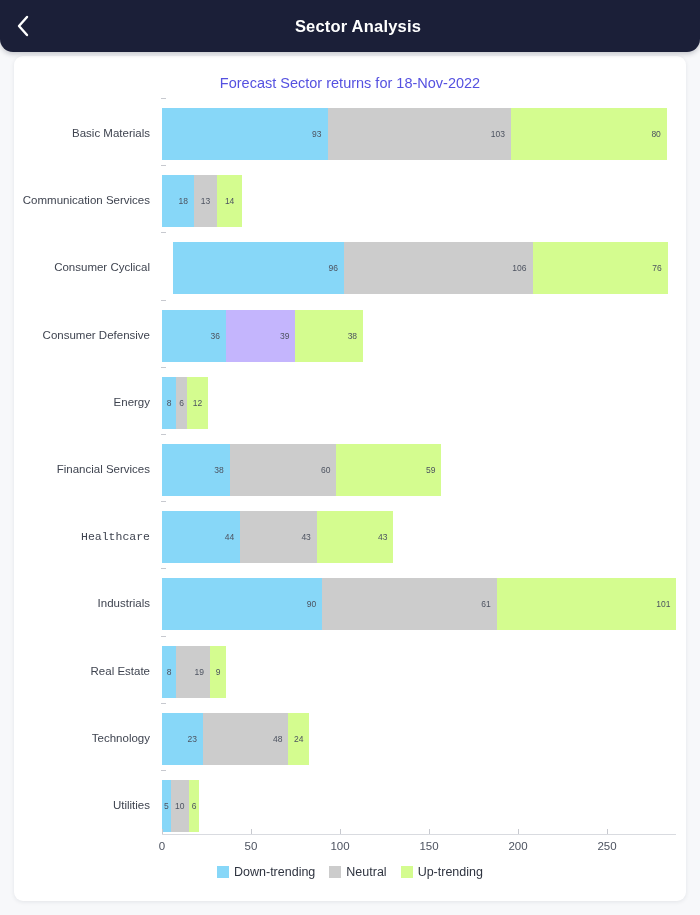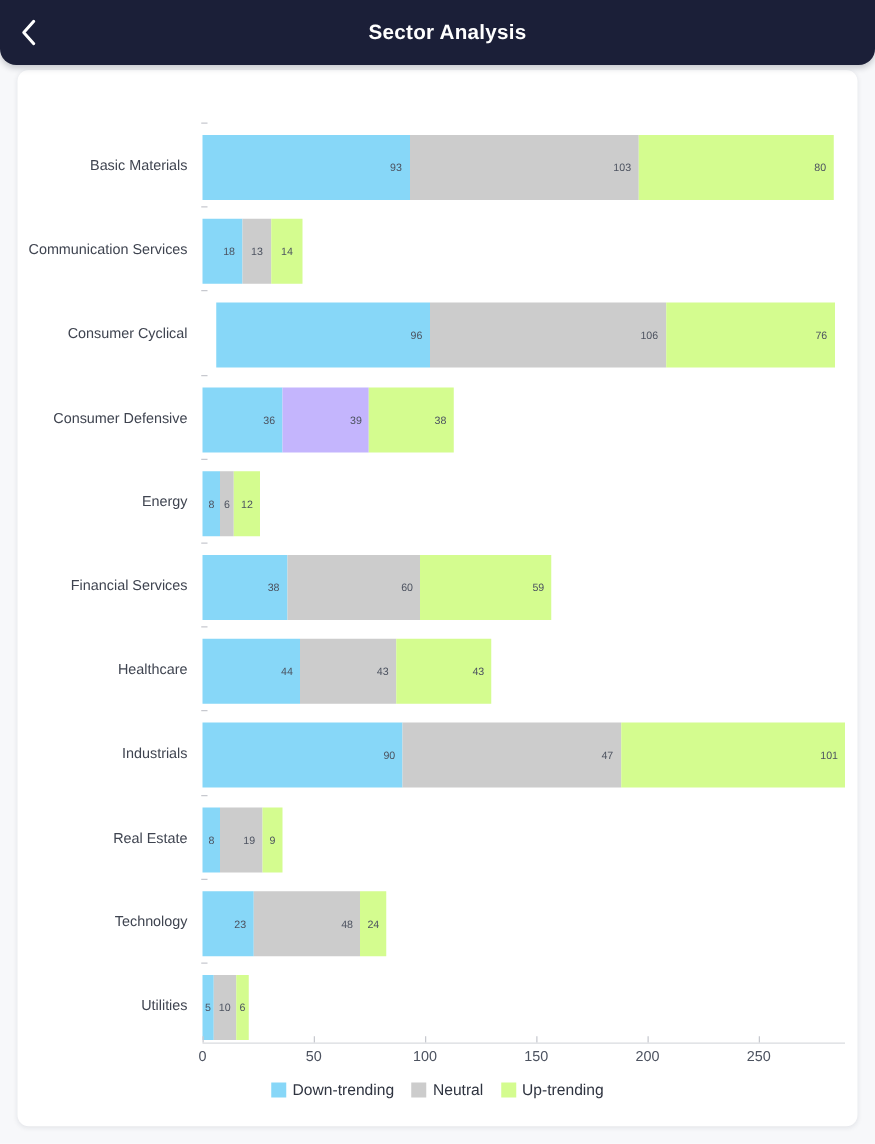--- a/index.html
+++ b/index.html
@@ -156,20 +156,21 @@
       <svg width="14" height="22" viewBox="0 0 14 22" fill="none" xmlns="http://www.w3.org/2000/svg">
         <path d="M11 2 L3 11 L11 20" stroke="#ffffff" stroke-width="2.4" stroke-linecap="round" stroke-linejoin="round"></path>
       </svg>
     </span>
   </div>
   <div class="appbar-title">Sector Analysis</div>
 </div>
 
 <div class="card">
 
+  <div class="chart-title">Forecast Sector returns for 18-Nov-2022</div>
 
   <div class="plot" id="plot">
 
   <div class="tickmark-y" style="left: 147px; top: 42px;"></div>
       <div class="ylabel" style="left: -4px; top: 71px;">Basic Materials</div>
       <div class="bar" style="left: 148px; top: 52px;">
         <div class="seg" style="width: 165.54px; background: rgb(135, 215, 248);">
           <span>93</span>
         </div>
         <div class="seg" style="width: 183.34px; background: rgb(204, 204, 204);">
@@ -238,40 +239,40 @@
           <span>38</span>
         </div>
         <div class="seg" style="width: 106.8px; background: rgb(204, 204, 204);">
           <span>60</span>
         </div>
         <div class="seg" style="width: 105.02px; background: rgb(212, 252, 143);">
           <span>59</span>
         </div>
       </div>
       <div class="tickmark-y" style="left: 147px; top: 445.2px;"></div>
-      <div class="ylabel" style="left: -4px; top: 474.2px;">Healthcare</div>
+      <div class="ylabel" style="left: -4px; top: 474.2px; font-family: Liberation Mono, monospace;">Healthcare</div>
       <div class="bar" style="left: 148px; top: 455.2px;">
         <div class="seg" style="width: 78.32px; background: rgb(135, 215, 248);">
           <span>44</span>
         </div>
         <div class="seg" style="width: 76.54px; background: rgb(204, 204, 204);">
           <span>43</span>
         </div>
         <div class="seg" style="width: 76.54px; background: rgb(212, 252, 143);">
           <span>43</span>
         </div>
       </div>
       <div class="tickmark-y" style="left: 147px; top: 512.4px;"></div>
       <div class="ylabel" style="left: -4px; top: 541.4px;">Industrials</div>
       <div class="bar" style="left: 148px; top: 522.4px;">
         <div class="seg" style="width: 160.2px; background: rgb(135, 215, 248);">
           <span>90</span>
         </div>
         <div class="seg" style="width: 174.44px; background: rgb(204, 204, 204);">
-          <span>47</span>
+          <span>61</span>
         </div>
         <div class="seg" style="width: 179.78px; background: rgb(212, 252, 143);">
           <span>101</span>
         </div>
       </div>
       <div class="tickmark-y" style="left: 147px; top: 579.6px;"></div>
       <div class="ylabel" style="left: -4px; top: 608.6px;">Real Estate</div>
       <div class="bar" style="left: 148px; top: 589.6px;">
         <div class="seg tiny" style="width: 14.24px; background: rgb(135, 215, 248);">
           <span>8</span>

